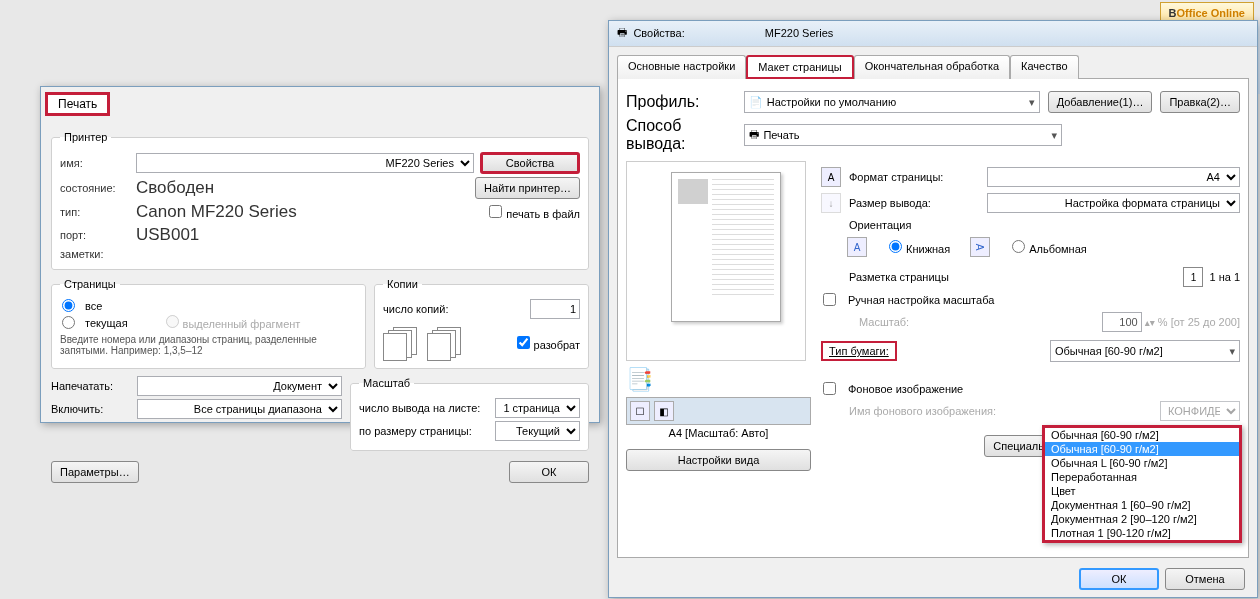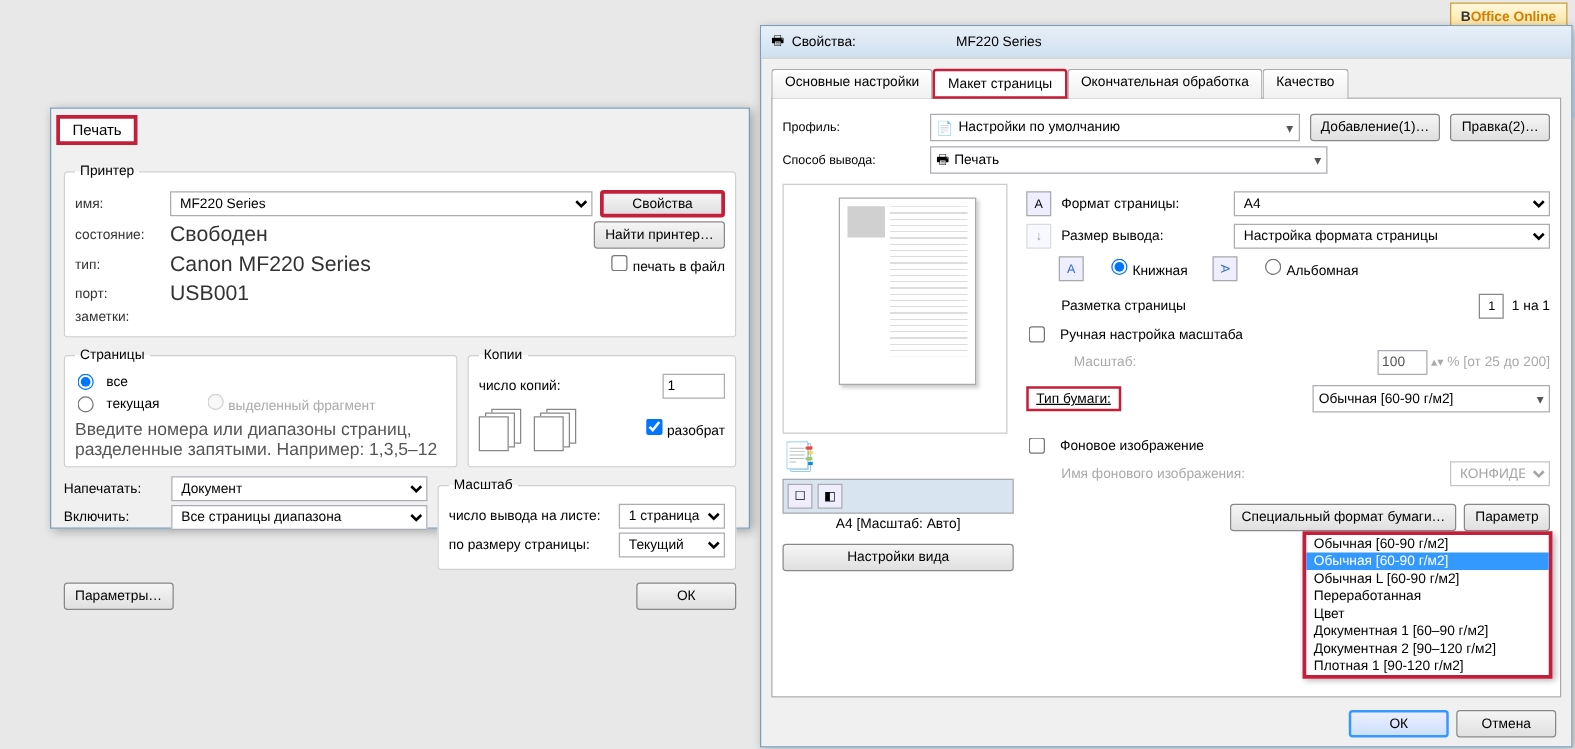--- a/index.html
+++ b/index.html
@@ -12,42 +12,42 @@
 .print-title { position: absolute; left: 45px; top: 92px; background: #fff; border: 3px solid #c41e3a; padding: 2px 10px; z-index: 10; font-size: 12px; }
 .print-body { padding: 40px 10px 10px 10px; }
 
 fieldset { border: 1px solid #d0d0d0; border-radius: 3px; margin: 4px 0; padding: 6px 8px; background: #fff; }
 legend { padding: 0 4px; color: #000; font-size: 11px; }
 
 .row { display: flex; align-items: center; margin: 3px 0; gap: 6px; }
 .lbl { width: 70px; color: #333; font-size: 11px; }
 .val { color: #333; font-size: 17px; }
 
-select, input[type=text] { border: 1px solid #abadb3; background: #fff; padding: 1px 3px; height: 20px; font-size: 11px; }
+select, input[type=text] { border: 1px solid #abadb3; background: #fff; padding: 1px 3px; height: 20px; font-size: 11px; text-align: right; }
 input[type=radio], input[type=checkbox] { margin: 0 4px 0 2px; }
 button { background: linear-gradient(#f5f5f5,#e0e0e0); border: 1px solid #888; border-radius: 3px; padding: 2px 8px; height: 22px; font-size: 11px; cursor: pointer; }
 
 .two-col { display: flex; gap: 8px; }
 .col { flex: 1; }
 
 .highlight { border: 3px solid #c41e3a !important; }
 
 
 .props-dialog { left: 608px; top: 20px; width: 650px; height: 578px; background: #f0f0f0; }
 .props-titlebar { height: 26px; background: linear-gradient(#e8f0f8,#d0e0f0); border-bottom: 1px solid #ccc; padding: 4px 8px; display: flex; align-items: center; gap: 6px; font-size: 12px; }
 .props-body { padding: 8px; }
 
 .tabs { display: flex; gap: -1px; margin-bottom: -1px; }
 .tab { background: linear-gradient(#fff,#f0f0f0); border: 1px solid #aaa; border-bottom: none; padding: 4px 10px; border-radius: 3px 3px 0 0; font-size: 11px; cursor: pointer; }
 .tab.active { background: #fff; position: relative; z-index: 2; }
 .tab.hl { border: 2px solid #c41e3a; }
 .tab-content { background: #fff; border: 1px solid #aaa; padding: 8px; min-height: 480px; }
 
 .profile-row { display: flex; align-items: center; margin: 4px 0; gap: 8px; }
-.profile-lbl { width: 110px; font-size: 10px; }
+.profile-lbl { width: 110px; font-size: 16px; }
 .profile-dd { flex: 1; display: flex; align-items: center; gap: 4px; border: 1px solid #abadb3; background: #fff; padding: 2px 4px; height: 22px; }
 .dd-arrow { margin-left: auto; color: #555; }
 
 .preview-area { display: flex; gap: 10px; }
 .preview-box { width: 185px; }
 .preview-img { width: 180px; height: 200px; border: 1px solid #ccc; background: #fff; display: flex; justify-content: center; align-items: flex-start; padding: 10px; }
 .page-preview { width: 110px; height: 150px; border: 1px solid #aaa; box-shadow: 2px 2px 3px rgba(0,0,0,0.2); padding: 4px; background: #fff; position: relative; margin-left: 20px; }
 .page-preview::before { content:""; position:absolute; top:6px; left:6px; width:30px; height:25px; background:#d0d0d0; }
 .page-lines { position:absolute; top:6px; left:40px; right:6px; height:120px; background: repeating-linear-gradient(#ddd 0 1px, transparent 1px 5px); }
 
@@ -122,21 +122,21 @@
         <legend>Страницы</legend>
         <div class="row">
             <input type="radio" checked="" style="">
             <span>все</span>
           </div>
         <div class="row">
             <input type="radio" style="">
             <span>текущая</span>
           <span style="margin-left:30px;color:#aaa"><input type="radio" disabled="" style=""><span>выделенный фрагмент</span></span>
         </div>
-        <div style="font-size:14px;color:#555;margin-top:4px">Введите номера или диапазоны страниц, разделенные запятыми. Например: 1,3,5–12</div>
+        <div style="font-size:10px;color:#555;margin-top:4px">Введите номера или диапазоны страниц, разделенные запятыми. Например: 1,3,5–12</div>
       </fieldset>
 
       <fieldset style="width:215px">
         <legend>Копии</legend>
         <div class="row">
             <span>число копий:</span>
           <input type="text" style="width: 50px; margin-left: auto;" value="1">
         </div>
         <div class="row" style="margin-top:8px">
           <span class="stack-icon">
@@ -243,20 +243,24 @@
           <div class="set-row">
             <span class="icon-sm">A</span>
             <span class="set-lbl">Формат страницы:</span>
             <select class="set-val"><option>A4</option></select>
           </div>
           <div class="set-row">
             <span class="icon-sm" style="opacity:.4">↓</span>
             <span class="set-lbl">Размер вывода:</span>
             <select class="set-val"><option>Настройка формата страницы</option></select>
           </div>
+          <div class="set-row">
+            <span style="width:20px"></span>
+              <span class="set-lbl">Ориентация</span>
+          </div>
           <div class="set-row" style="padding-left:26px;gap:20px">
             <span class="icon-sm" style="color:#36c">A</span>
             <label><input type="radio" checked="" style=""><span>Книжная</span></label>
             <span class="icon-sm" style="color:#36c;transform:rotate(90deg)">A</span>
             <label><input type="radio" style=""><span>Альбомная</span></label>
           </div>
           <div class="set-row" style="margin-top:10px">
             <span style="width:20px"></span>
               <span class="set-lbl">Разметка страницы</span>
             <span style="margin-left:auto;display:flex;align-items:center;gap:6px">

